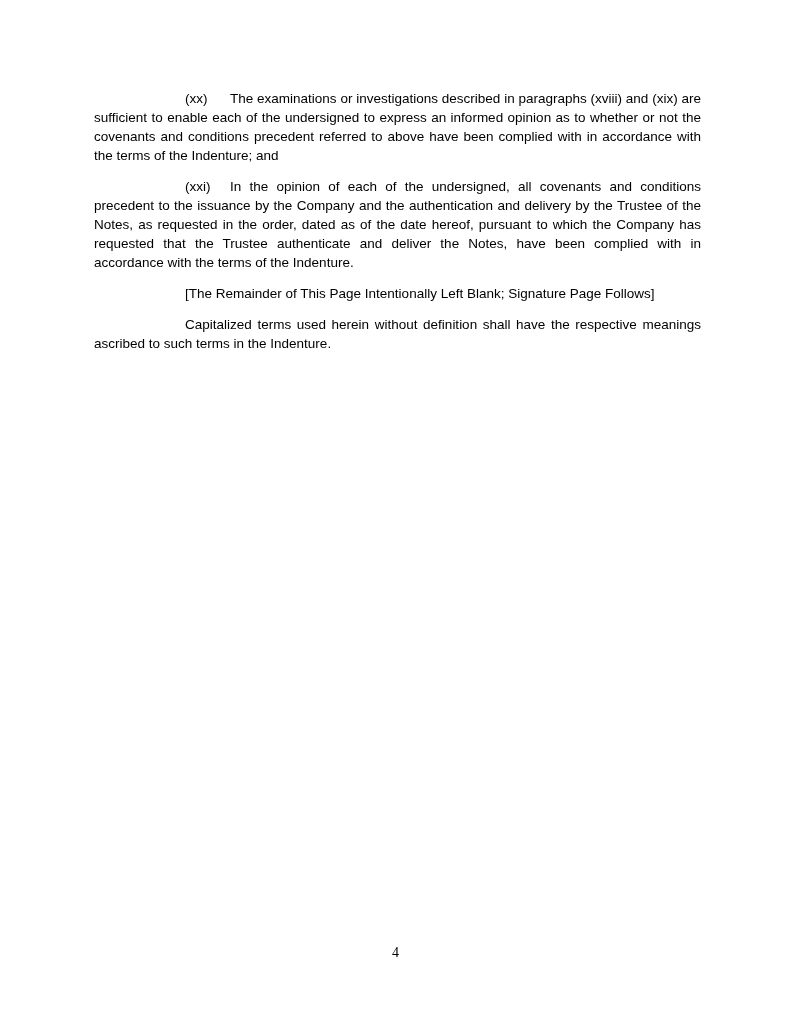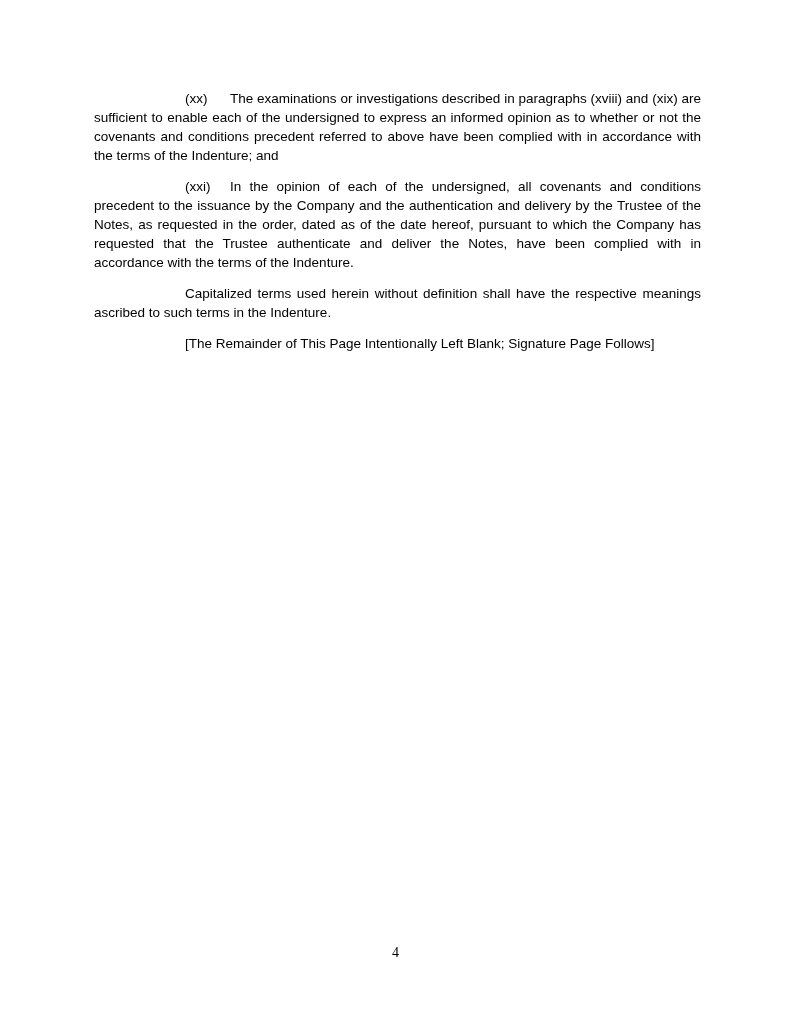--- a/index.html
+++ b/index.html
@@ -53,20 +53,20 @@
 </head>
 <body>
 
 <div class="page">
   <div class="content">
 
     <p class="para"><span class="para-label">(xx)</span><span>The examinations or investigations described in paragraphs (xviii) and (xix) are sufficient to enable each of the undersigned to express an informed opinion as to whether or not the covenants and conditions precedent referred to above have been complied with in accordance with the terms of the Indenture; and</span></p>
 
     <p class="para"><span class="para-label">(xxi)</span><span>In the opinion of each of the undersigned, all covenants and conditions precedent to the issuance by the Company and the authentication and delivery by the Trustee of the Notes, as requested in the order, dated as of the date hereof, pursuant to which the Company has requested that the Trustee authenticate and deliver the Notes, have been complied with in accordance with the terms of the Indenture.</span></p>
 
+    <p class="para center-note">[The Remainder of This Page Intentionally Left Blank; Signature Page Follows]</p>
+
     <p class="para"><span>Capitalized terms used herein without definition shall have the respective meanings ascribed to such terms in the Indenture.</span></p>
-
-    <p class="para center-note">[The Remainder of This Page Intentionally Left Blank; Signature Page Follows]</p>
 
   </div>
 
   <div class="page-number">4</div>
 </div>
 
 </body></html>

